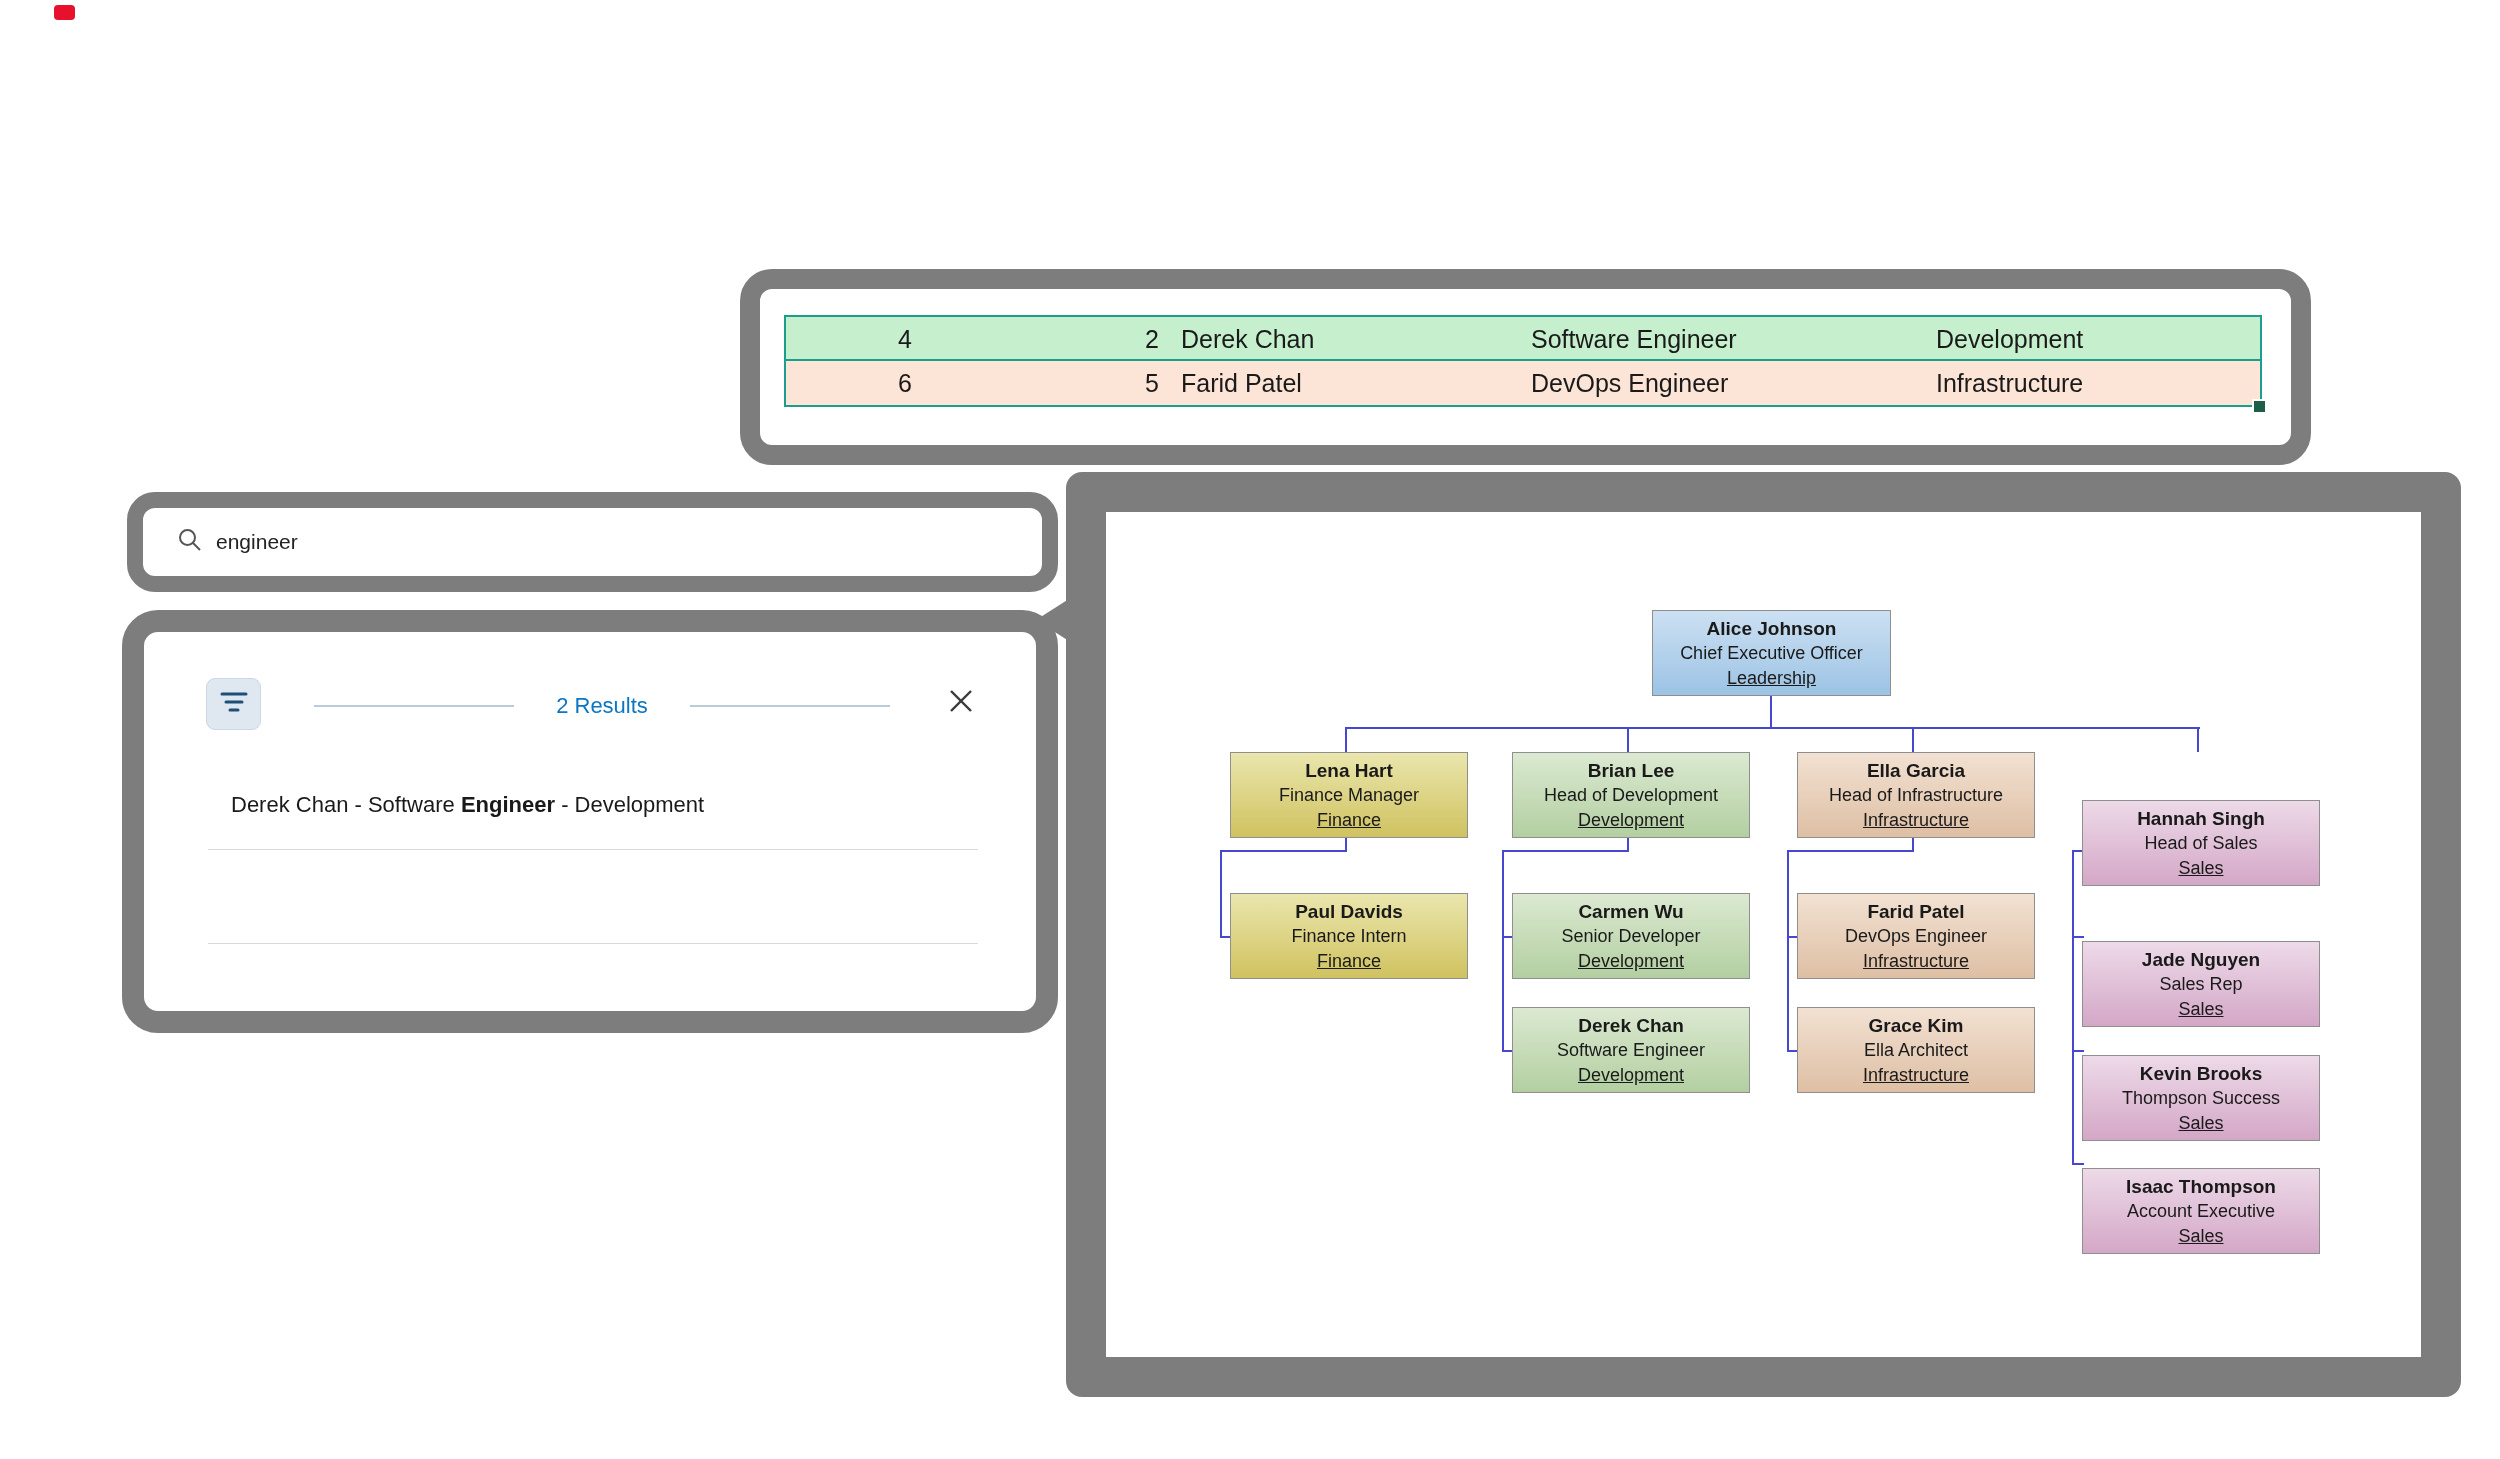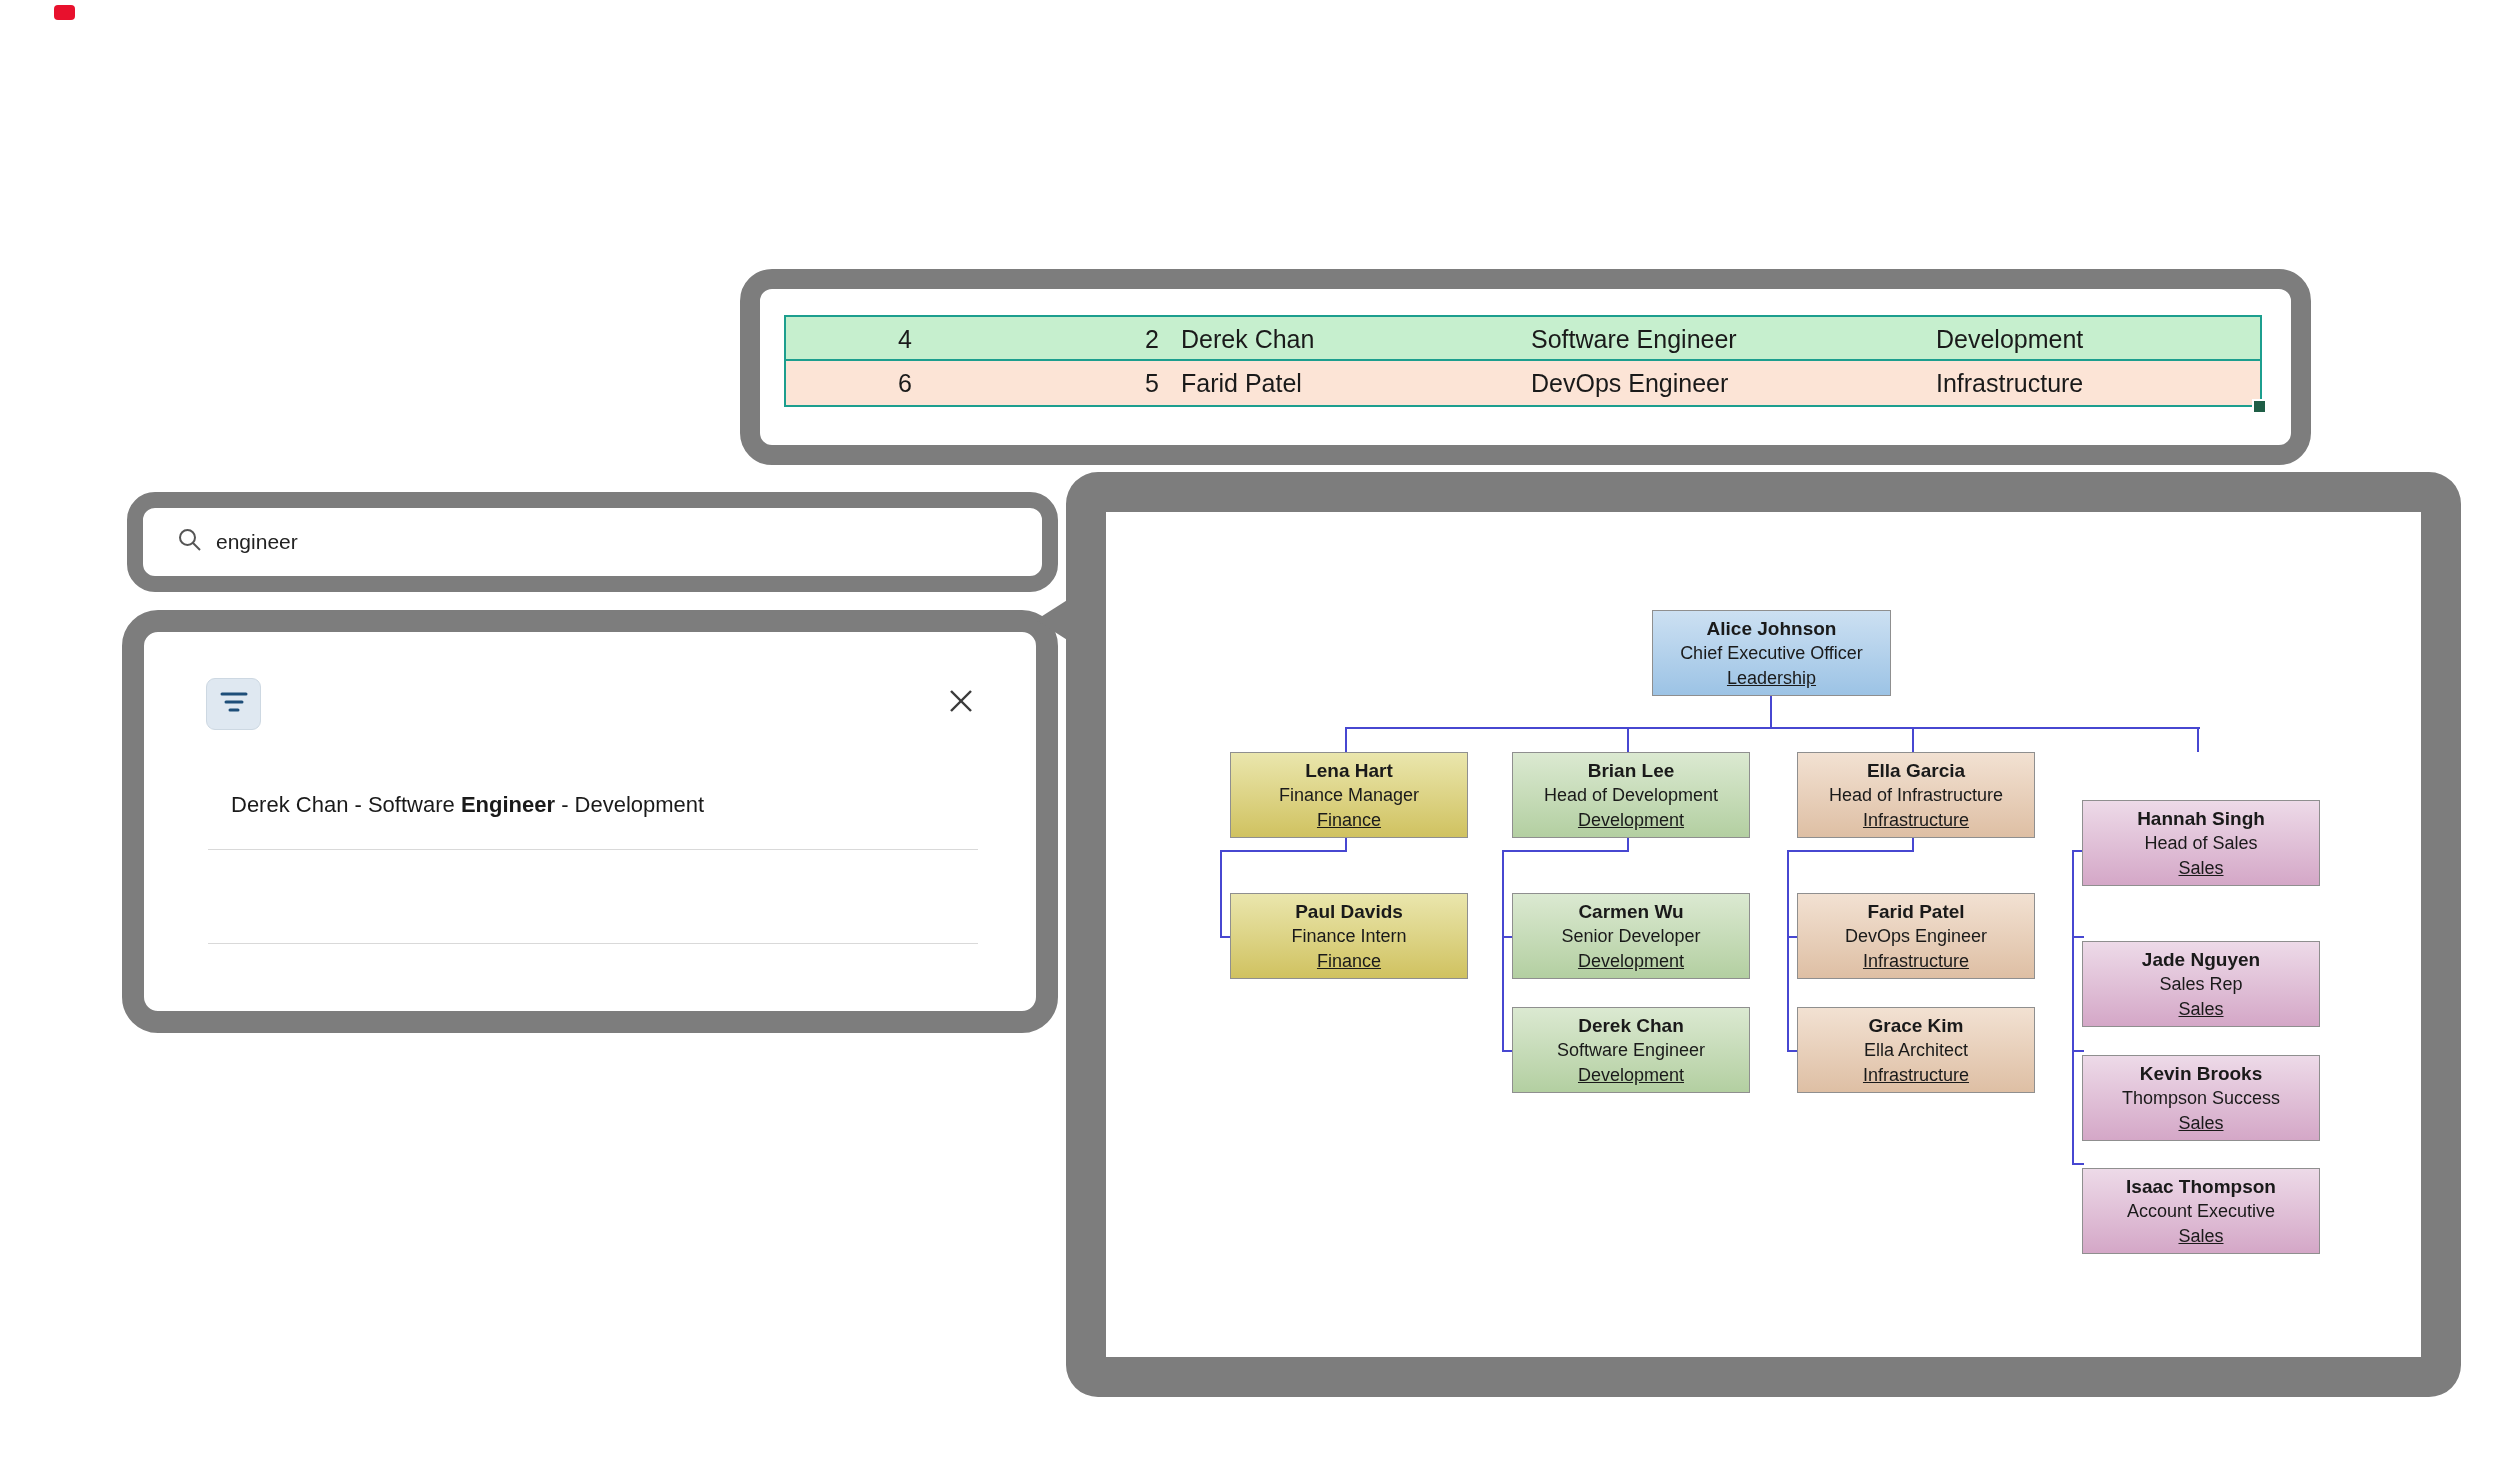--- a/index.html
+++ b/index.html
@@ -56,21 +56,21 @@
   .result-item b { font-weight:700; }
   .ri-1 { top:150px; } .ri-2 { top:246px; }
   .res-divider { position:absolute; left:64px; width:770px; height:1px; background:var(--divider,#d9d9d9); }
   .rd-1 { top:217px; } .rd-2 { top:311px; }
 
   
   .org-pointer { left:1036px; top:597px; width:0; height:0;
                  border-top:23px solid transparent; border-bottom:23px solid transparent;
                  border-right:36px solid var(--panel_border,#7d7d7d); }
   .org-panel { left:1066px; top:472px; width:1395px; height:925px;
-               border:40px solid var(--panel_border,#7d7d7d); border-radius:32px;
+               border:40px solid var(--panel_border,#7d7d7d); border-radius:16px;
                background:#fff; }
   .node { position:absolute; width:238px; height:86px; border:1px solid var(--node_border,#8f8f8f);
           text-align:center; padding-top:5px; cursor:pointer; }
   .node .n { font-weight:700; font-size:19px; line-height:25px; white-space:nowrap; }
   .node .t { font-size:18px; line-height:25px; white-space:nowrap; }
   .node .d { font-size:18px; line-height:25px; text-decoration:underline; white-space:nowrap; }
   .t-leadership     { background:linear-gradient(180deg, var(--leadership_top,#cce0f2),     var(--leadership_bottom,#9cc3e5)); }
   .t-finance        { background:linear-gradient(180deg, var(--finance_top,#eae6ad),        var(--finance_bottom,#d0c260)); }
   .t-development    { background:linear-gradient(180deg, var(--development_top,#dbe9d1),    var(--development_bottom,#b3cfa1)); }
   .t-infrastructure { background:linear-gradient(180deg, var(--infrastructure_top,#f2e1d2), var(--infrastructure_bottom,#debfa4)); }
@@ -115,20 +115,25 @@
 <section class="abs results-panel">
   <div class="filter-btn">
     <span>
       <svg width="30" height="26" viewBox="0 0 30 26">
         <line x1="3" y1="5" x2="27" y2="5" stroke="#1e4e79" stroke-width="3" stroke-linecap="round"></line>
         <line x1="7" y1="13" x2="23" y2="13" stroke="#1e4e79" stroke-width="3" stroke-linecap="round"></line>
         <line x1="11" y1="21" x2="19" y2="21" stroke="#1e4e79" stroke-width="3" stroke-linecap="round"></line>
       </svg>
     </span>
   </div>
+  <div class="results-bar">
+    <div class="bar-line"></div>
+    <div class="results-count">2 Results</div>
+    <div class="bar-line"></div>
+  </div>
   <div class="close-btn">
     <span>
       <svg width="30" height="30" viewBox="0 0 30 30">
         <line x1="5" y1="5" x2="25" y2="25" stroke="#3a3a3a" stroke-width="2.4"></line>
         <line x1="25" y1="5" x2="5" y2="25" stroke="#3a3a3a" stroke-width="2.4"></line>
       </svg>
     </span>
   </div>
 
   <div class="result-item ri-1">

